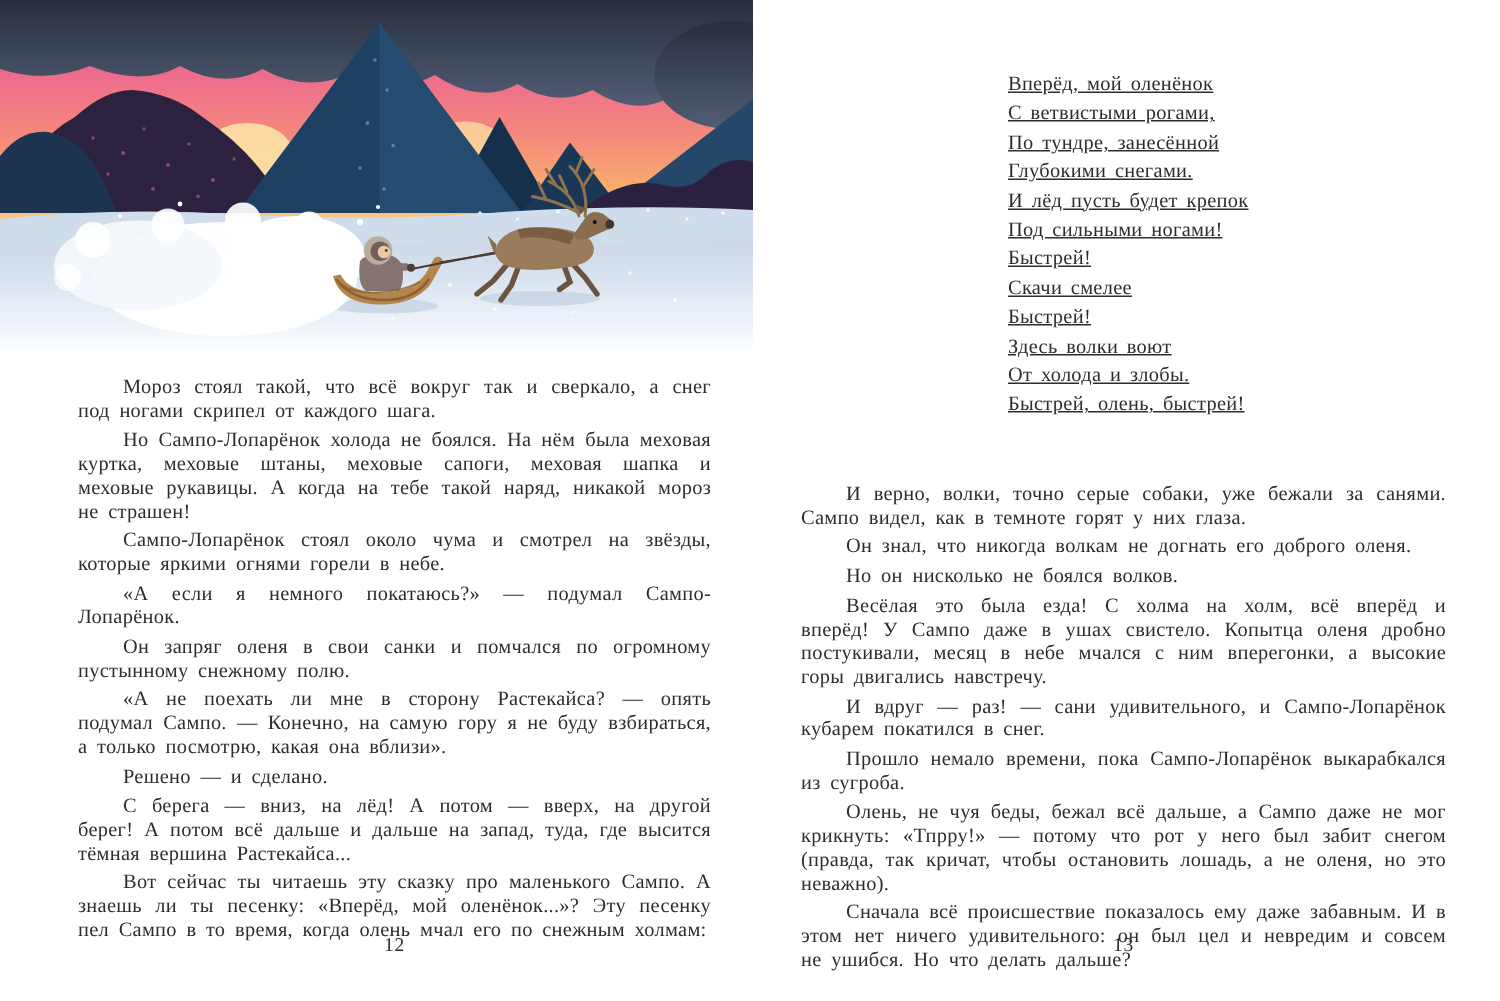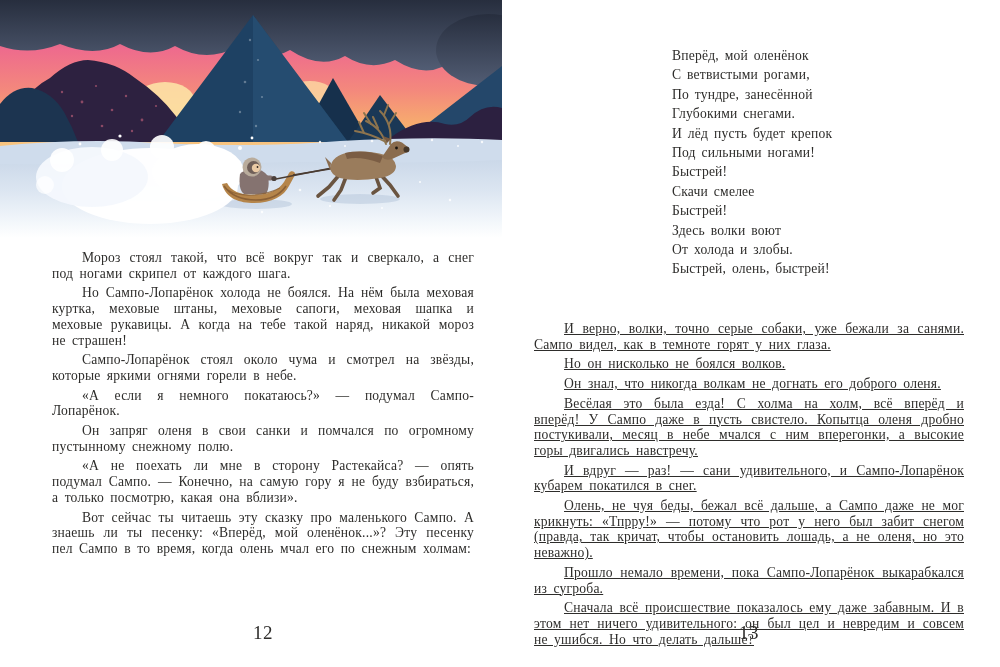--- a/index.html
+++ b/index.html
@@ -4,24 +4,24 @@
 <style>
   html,body{margin:0;padding:0;background:#ffffff;}
   .spread{position:relative;width:1000px;height:667px;background:#ffffff;overflow:hidden;
           font-family:"Liberation Serif","DejaVu Serif",serif;color:#2e2d2b;}
   .illustration{position:absolute;left:0;top:0;width:502px;height:238px;margin:0;}
   .illustration svg{display:block;}
   .text-block{position:absolute;text-align:justify;font-size:13.6px;line-height:15.7px;
               letter-spacing:0.2px;word-spacing:2.8px;}
   .text-block p{margin:4px;text-indent:30px;}
   .left-text{left:48px;top:246px;width:430px;}
-  .right-text{left:530px;top:317px;width:438px;text-decoration:underline;}
+  .right-text{left:530px;top:317px;width:438px;}
   .poem{position:absolute;left:672px;top:46px;font-size:13.6px;letter-spacing:0.2px;word-spacing:2.2px;}
-  .poem-line{height:19.4px;line-height:19.4px;white-space:nowrap;}
-  .pagenum{position:absolute;top:622px;text-align:center;font-size:19px;letter-spacing:0.5px;}
+  .poem-line{height:19.4px;line-height:19.4px;white-space:nowrap;text-decoration:underline;}
+  .pagenum{position:absolute;top:622px;text-align:center;font-size:13px;letter-spacing:0.5px;}
   .pagenum-left{left:48px;width:430px;}
   .pagenum-right{left:530px;width:438px;}
 </style>
 </head>
 <body>
 
 <div class="spread">
 
   <figure class="illustration">
     <svg width="502" height="238" viewBox="0 0 502 238" xmlns="http://www.w3.org/2000/svg">
@@ -187,20 +187,22 @@
   </figure>
 
   <main class="page">
     <div class="text-block left-text">
       <p>Мороз стоял такой, что всё вокруг так и сверкало, а снег под ногами скрипел от каждого шага.</p>
       <p>Но Сампо-Лопарёнок холода не боялся. На нём была меховая куртка, меховые штаны, меховые сапоги, меховая шапка и меховые рукавицы. А когда на тебе такой наряд, никакой мороз не страшен!</p>
       <p>Сампо-Лопарёнок стоял около чума и смотрел на звёзды, которые яркими огнями горели в небе.</p>
       <p>«А если я немного покатаюсь?» — подумал Сампо-Лопарёнок.</p>
       <p>Он запряг оленя в свои санки и помчался по огромному пустынному снежному полю.</p>
       <p>«А не поехать ли мне в сторону Растекайса? — опять подумал Сампо. — Конечно, на самую гору я не буду взбираться, а только посмотрю, какая она вблизи».</p>
+      <p>Решено — и сделано.</p>
+      <p>С берега — вниз, на лёд! А потом — вверх, на другой берег! А потом всё дальше и дальше на запад, туда, где высится тёмная вершина Растекайса...</p>
       <p>Вот сейчас ты читаешь эту сказку про маленького Сампо. А знаешь ли ты песенку: «Вперёд, мой оленёнок...»? Эту песенку пел Сампо в то время, когда олень мчал его по снежным холмам:</p>
     </div>
     <div class="pagenum pagenum-left">12</div>
   </main>
 
   <aside class="page">
     <div class="poem">
       <div class="poem-line">Вперёд, мой оленёнок</div>
       <div class="poem-line">С ветвистыми рогами,</div>
       <div class="poem-line">По тундре, занесённой</div>
@@ -209,24 +211,24 @@
       <div class="poem-line">Под сильными ногами!</div>
       <div class="poem-line">Быстрей!</div>
       <div class="poem-line">Скачи смелее</div>
       <div class="poem-line">Быстрей!</div>
       <div class="poem-line">Здесь волки воют</div>
       <div class="poem-line">От холода и злобы.</div>
       <div class="poem-line">Быстрей, олень, быстрей!</div>
     </div>
     <div class="text-block right-text">
       <p>И верно, волки, точно серые собаки, уже бежали за санями. Сампо видел, как в темноте горят у них глаза.</p>
+      <p>Он знал, что никогда волкам не догнать его доброго оленя.</p>
       <p>Но он нисколько не боялся волков.</p>
-      <p>Он знал, что никогда волкам не догнать его доброго оленя.</p>
-      <p>Весёлая это была езда! С холма на холм, всё вперёд и вперёд! У Сампо даже в пусть свистело. Копытца оленя дробно постукивали, месяц в небе мчался с ним вперегонки, а высокие горы двигались навстречу.</p>
+      <p>Весёлая это была езда! С холма на холм, всё вперёд и вперёд! У Сампо даже в ушах свистело. Копытца оленя дробно постукивали, месяц в небе мчался с ним вперегонки, а высокие горы двигались навстречу.</p>
       <p>И вдруг — раз! — сани удивительного, и Сампо-Лопарёнок кубарем покатился в снег.</p>
+      <p>Прошло немало времени, пока Сампо-Лопарёнок выкарабкался из сугроба.</p>
       <p>Олень, не чуя беды, бежал всё дальше, а Сампо даже не мог крикнуть: «Тпрру!» — потому что рот у него был забит снегом (правда, так кричат, чтобы остановить лошадь, а не оленя, но это неважно).</p>
-      <p>Прошло немало времени, пока Сампо-Лопарёнок выкарабкался из сугроба.</p>
       <p>Сначала всё происшествие показалось ему даже забавным. И в этом нет ничего удивительного: он был цел и невредим и совсем не ушибся. Но что делать дальше?</p>
     </div>
     <div class="pagenum pagenum-right">13</div>
   </aside>
 
 </div>
 
 </body></html>

